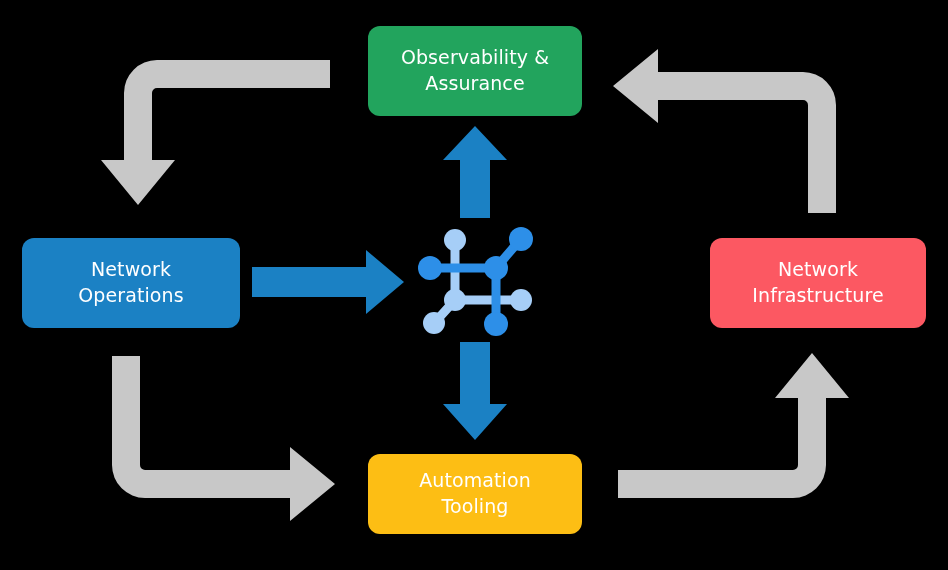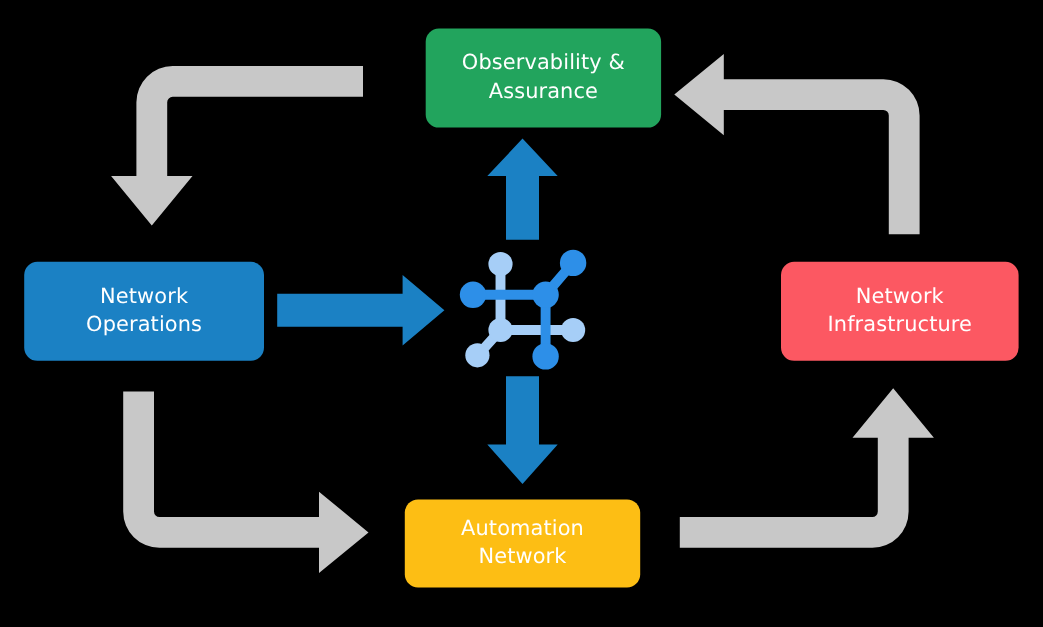--- a/index.html
+++ b/index.html
@@ -30,21 +30,20 @@
     font-weight: 400;
     letter-spacing: 0.1px;
     box-sizing: border-box;
     padding: 6px 10px;
     white-space: pre-line;
   }
 
   #box-observability {
     left: 368px; top: 26px; width: 214px; height: 90px;
     background: #22A45D;
-    margin-left: 19px;
   }
   #box-netops {
     left: 22px; top: 238px; width: 218px; height: 90px;
     background: #1B81C4;
   }
   #box-netinfra {
     left: 710px; top: 238px; width: 216px; height: 90px;
     background: #FC5862;
   }
   #box-automation {
@@ -202,15 +201,15 @@
   <div class="node-box" id="box-observability" style="background: rgb(34, 164, 93);">Observability &amp;
 Assurance</div>
 
   <div class="node-box" id="box-netops" style="background: rgb(27, 129, 196);">Network
 Operations</div>
 
   <div class="node-box" id="box-netinfra" style="background: rgb(252, 88, 98);">Network
 Infrastructure</div>
 
   <div class="node-box" id="box-automation" style="background: rgb(253, 190, 20);">Automation
-Network</div>
+Tooling</div>
 
 </div>
 
 </body></html>

